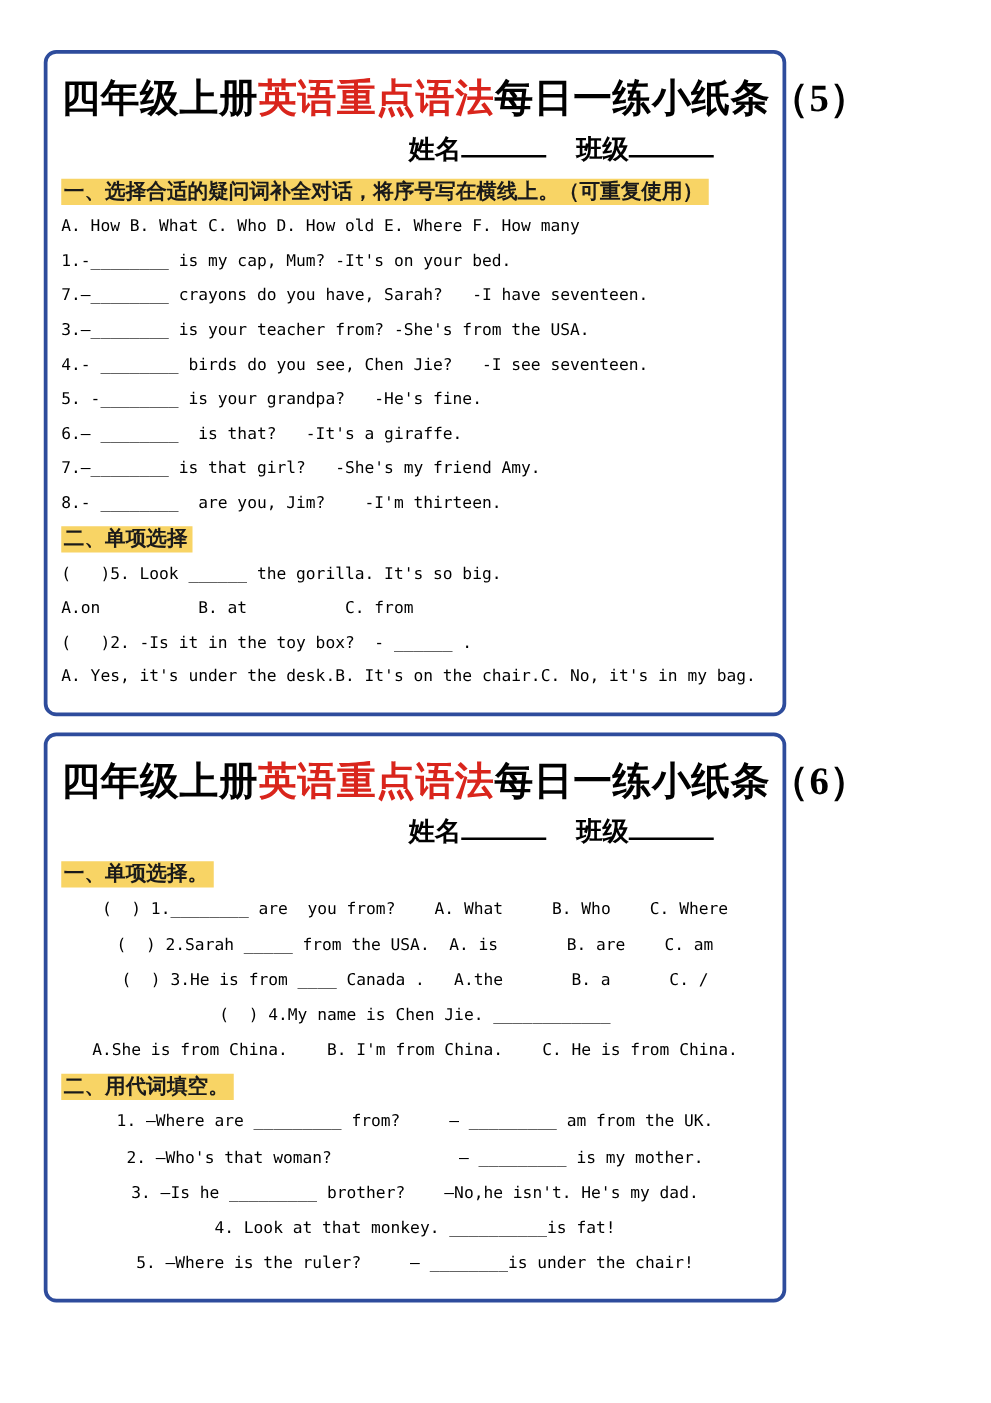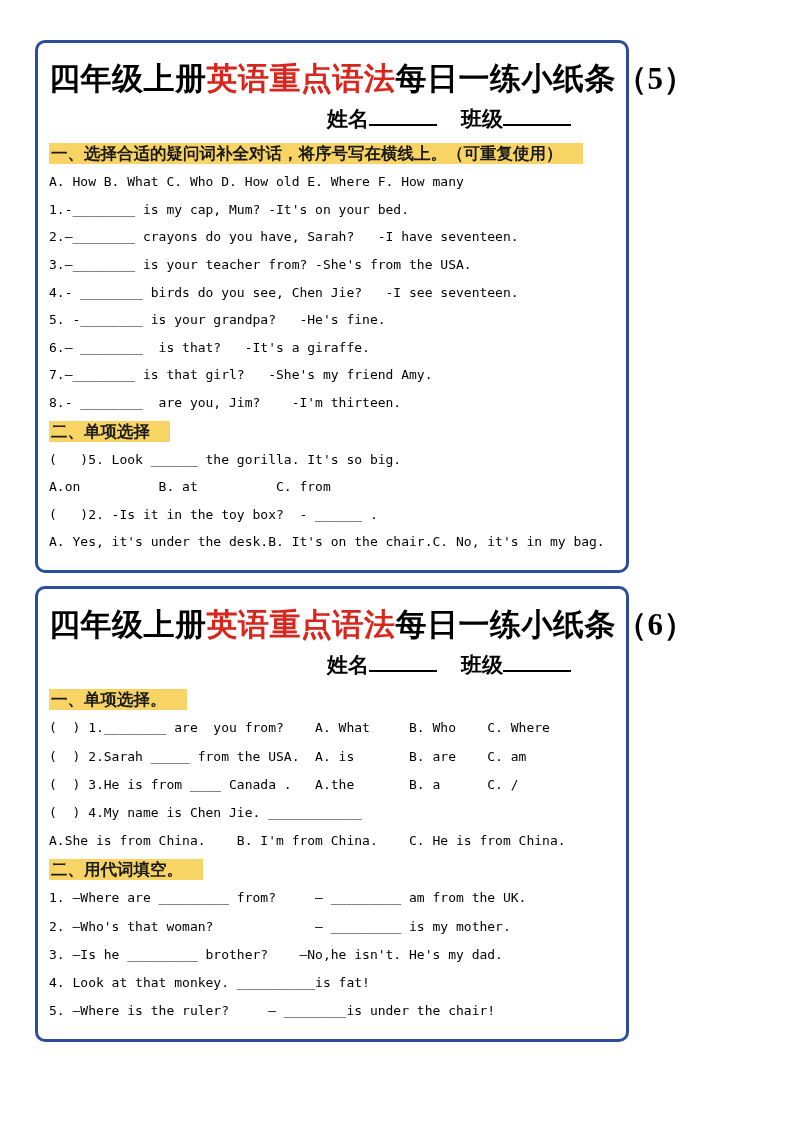--- a/index.html
+++ b/index.html
@@ -48,47 +48,47 @@
     height: 1em;
   }
   .sec-header {
     font-family: "Liberation Sans", "DejaVu Sans", sans-serif;
     font-weight: bold;
     font-size: 16.5px;
     line-height: 27px;
     color: #1a1a1a;
     margin: 1px 0;
   }
-  .sec-header > span { background: #f8d465; padding: 1px 20px 2px 2px; }
+  .sec-header > span { background: #f8d465; padding: 1px 4px 2px 2px; }
   .line {
     font-family: "DejaVu Sans Mono", monospace;
     font-size: 13px;
     line-height: 27.6px;
     white-space: pre;
     color: #000000;
   }
-  .panel2 .line { line-height: 28.2px; }
+  .panel2 .line { line-height: 28.2px; text-align: center; }
 </style>
 </head>
 <body>
 
 <div class="page">
 
   <section class="panel panel1">
     <h1 class="title"><span>四年级上册</span><span class="red">英语重点语法</span><span>每日一练小纸条（5）</span></h1>
 
     <div class="name-line">
       <span>姓名</span><span class="blank-line"></span><span class="name-label">班级</span><span class="blank-line"></span>
     </div>
 
     <div class="sec-header"><span>一、选择合适的疑问词补全对话，将序号写在横线上。（可重复使用）</span></div>
 
     <div class="line">A. How B. What C. Who D. How old E. Where F. How many</div>
     <div class="line">1.-________ is my cap, Mum? -It's on your bed.</div>
-    <div class="line">2.—________ crayons do you have, Sarah?   -I have seventeen.</div>
+    <div class="line">7.—________ crayons do you have, Sarah?   -I have seventeen.</div>
     <div class="line">3.—________ is your teacher from? -She's from the USA.</div>
     <div class="line">4.- ________ birds do you see, Chen Jie?   -I see seventeen.</div>
     <div class="line">5. -________ is your grandpa?   -He's fine.</div>
     <div class="line">6.— ________  is that?   -It's a giraffe.</div>
     <div class="line">7.—________ is that girl?   -She's my friend Amy.</div>
     <div class="line">8.- ________  are you, Jim?    -I'm thirteen.</div>
 
     <div class="sec-header"><span>二、单项选择</span></div>
 
     <div class="line">(   )5. Look ______ the gorilla. It's so big.</div>

